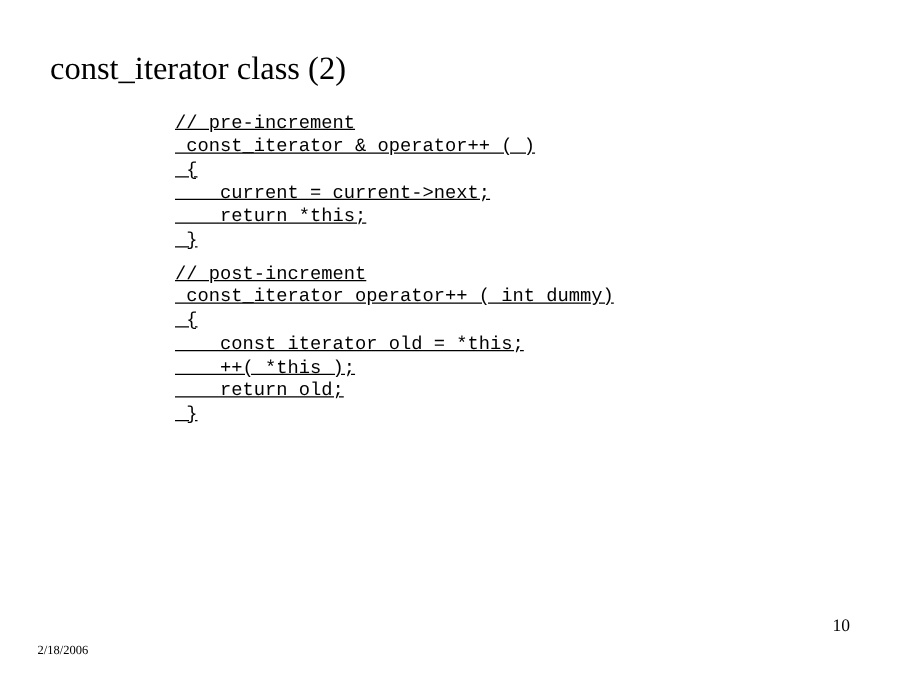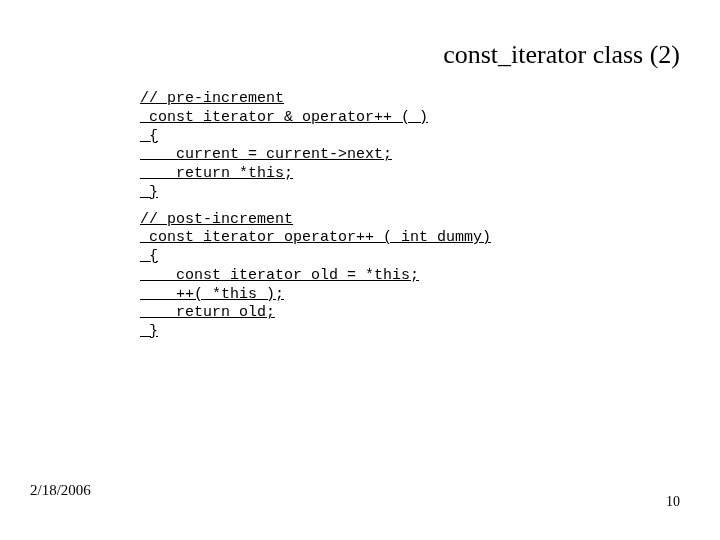--- a/index.html
+++ b/index.html
@@ -14,38 +14,38 @@
     }
     .slide {
       width: 720px;
       height: 540px;
       position: relative;
       box-sizing: border-box;
       padding: 30px 40px 20px 40px;
     }
     .title {
       font-size: 26px;
-      text-align: right;
+      text-align: left;
       margin: 10px 0 20px 0;
       font-weight: normal;
     }
     .code-block {
       font-family: "Courier New", Courier, monospace;
       font-size: 15px;
       line-height: 1.25;
       white-space: pre;
       margin-left: 100px;
       margin-top: 8px;
       text-decoration: underline;
     }
     .footer-date {
       position: absolute;
       left: 30px;
-      bottom: 41px;
-      font-size: 15px;
+      bottom: 14px;
+      font-size: 10px;
     }
     .footer-page {
       position: absolute;
       right: 40px;
       bottom: 30px;
       font-size: 14px;
     }
   </style>
 </head>
 <body>

